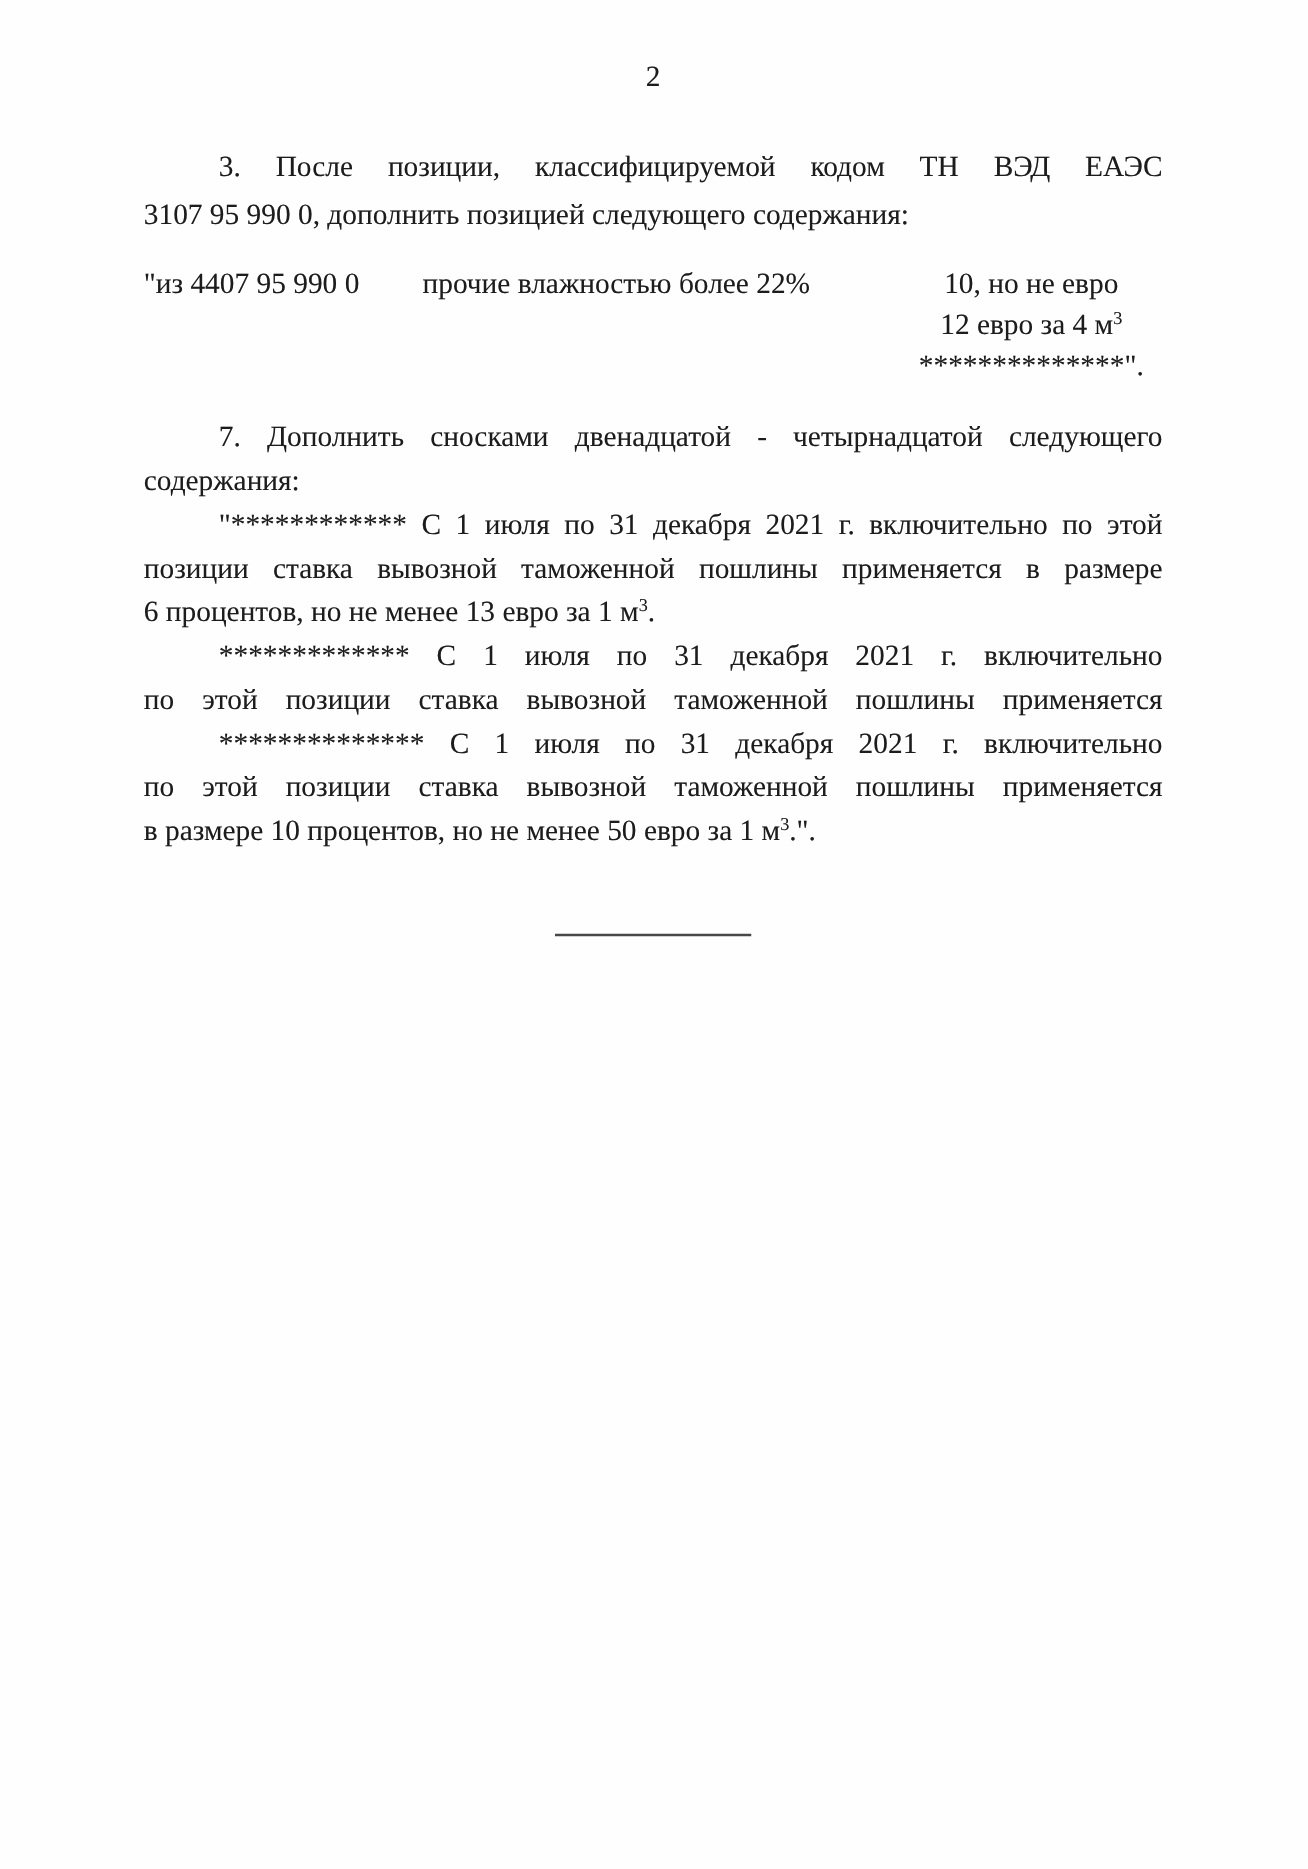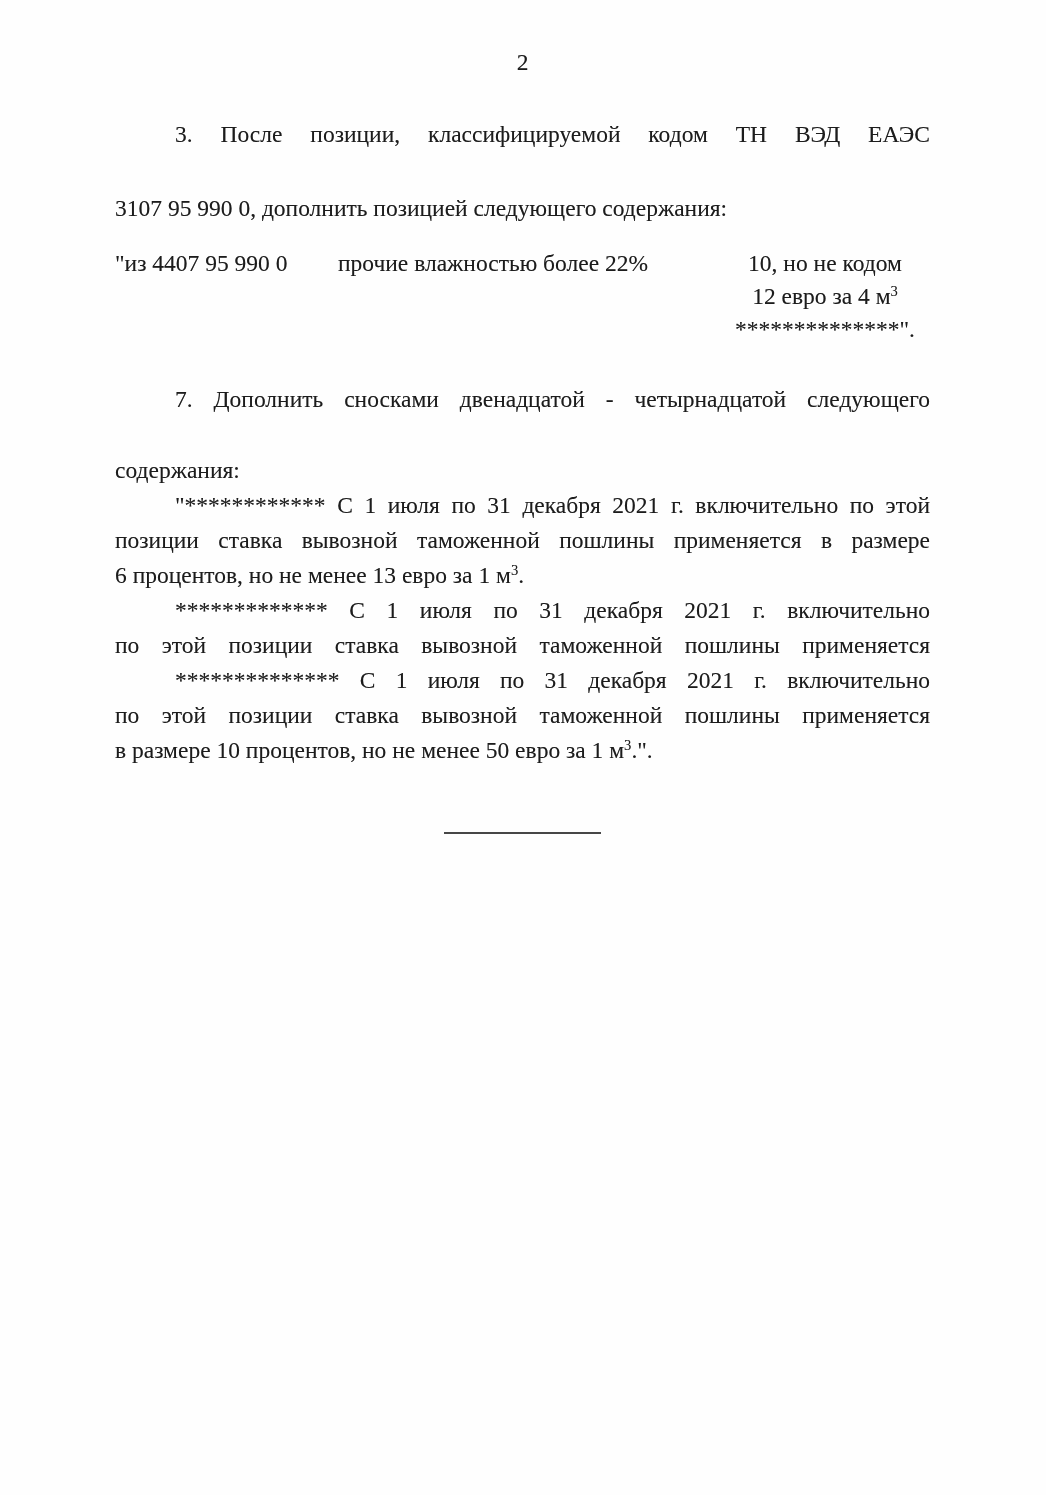--- a/index.html
+++ b/index.html
@@ -15,21 +15,20 @@
     padding: 42px 116px 0 115px;
     text-shadow: 0 0 0.4px rgba(20,20,20,0.35);
   }
   .page-number {
     text-align: center;
     line-height: 33px;
     margin-top: 4px;
   }
   .para .line {
     line-height: 38px;
-    margin-top: 36px;
   }
   .para3 { margin-top: 36px; }
   .para4 { margin-top: 23px; }
   .para4 .line { line-height: 35px; }
   .jline {
     text-align: justify;
     text-align-last: justify;
   }
   .indent { text-indent: 60px; }
   .position-row {
@@ -65,21 +64,21 @@
 
   <div class="para para3">
     <div class="line jline indent">3. После позиции, классифицируемой кодом ТН ВЭД ЕАЭС</div>
     <div class="line">3107 95 990 0, дополнить позицией следующего содержания:</div>
   </div>
 
   <div class="position-row">
     <div class="col col-code">"из 4407 95 990 0</div>
     <div class="col col-desc">прочие влажностью более 22%</div>
     <div class="col col-rate">
-      <div>10, но не кодом</div>
+      <div>10, но не евро</div>
       <div><span>12 евро за 4 м</span><sup>3</sup></div>
       <div>**************".</div>
     </div>
   </div>
 
   <div class="para para4">
     <div class="line jline indent">7. Дополнить сносками двенадцатой - четырнадцатой следующего</div>
     <div class="line">содержания:</div>
   </div>
 

